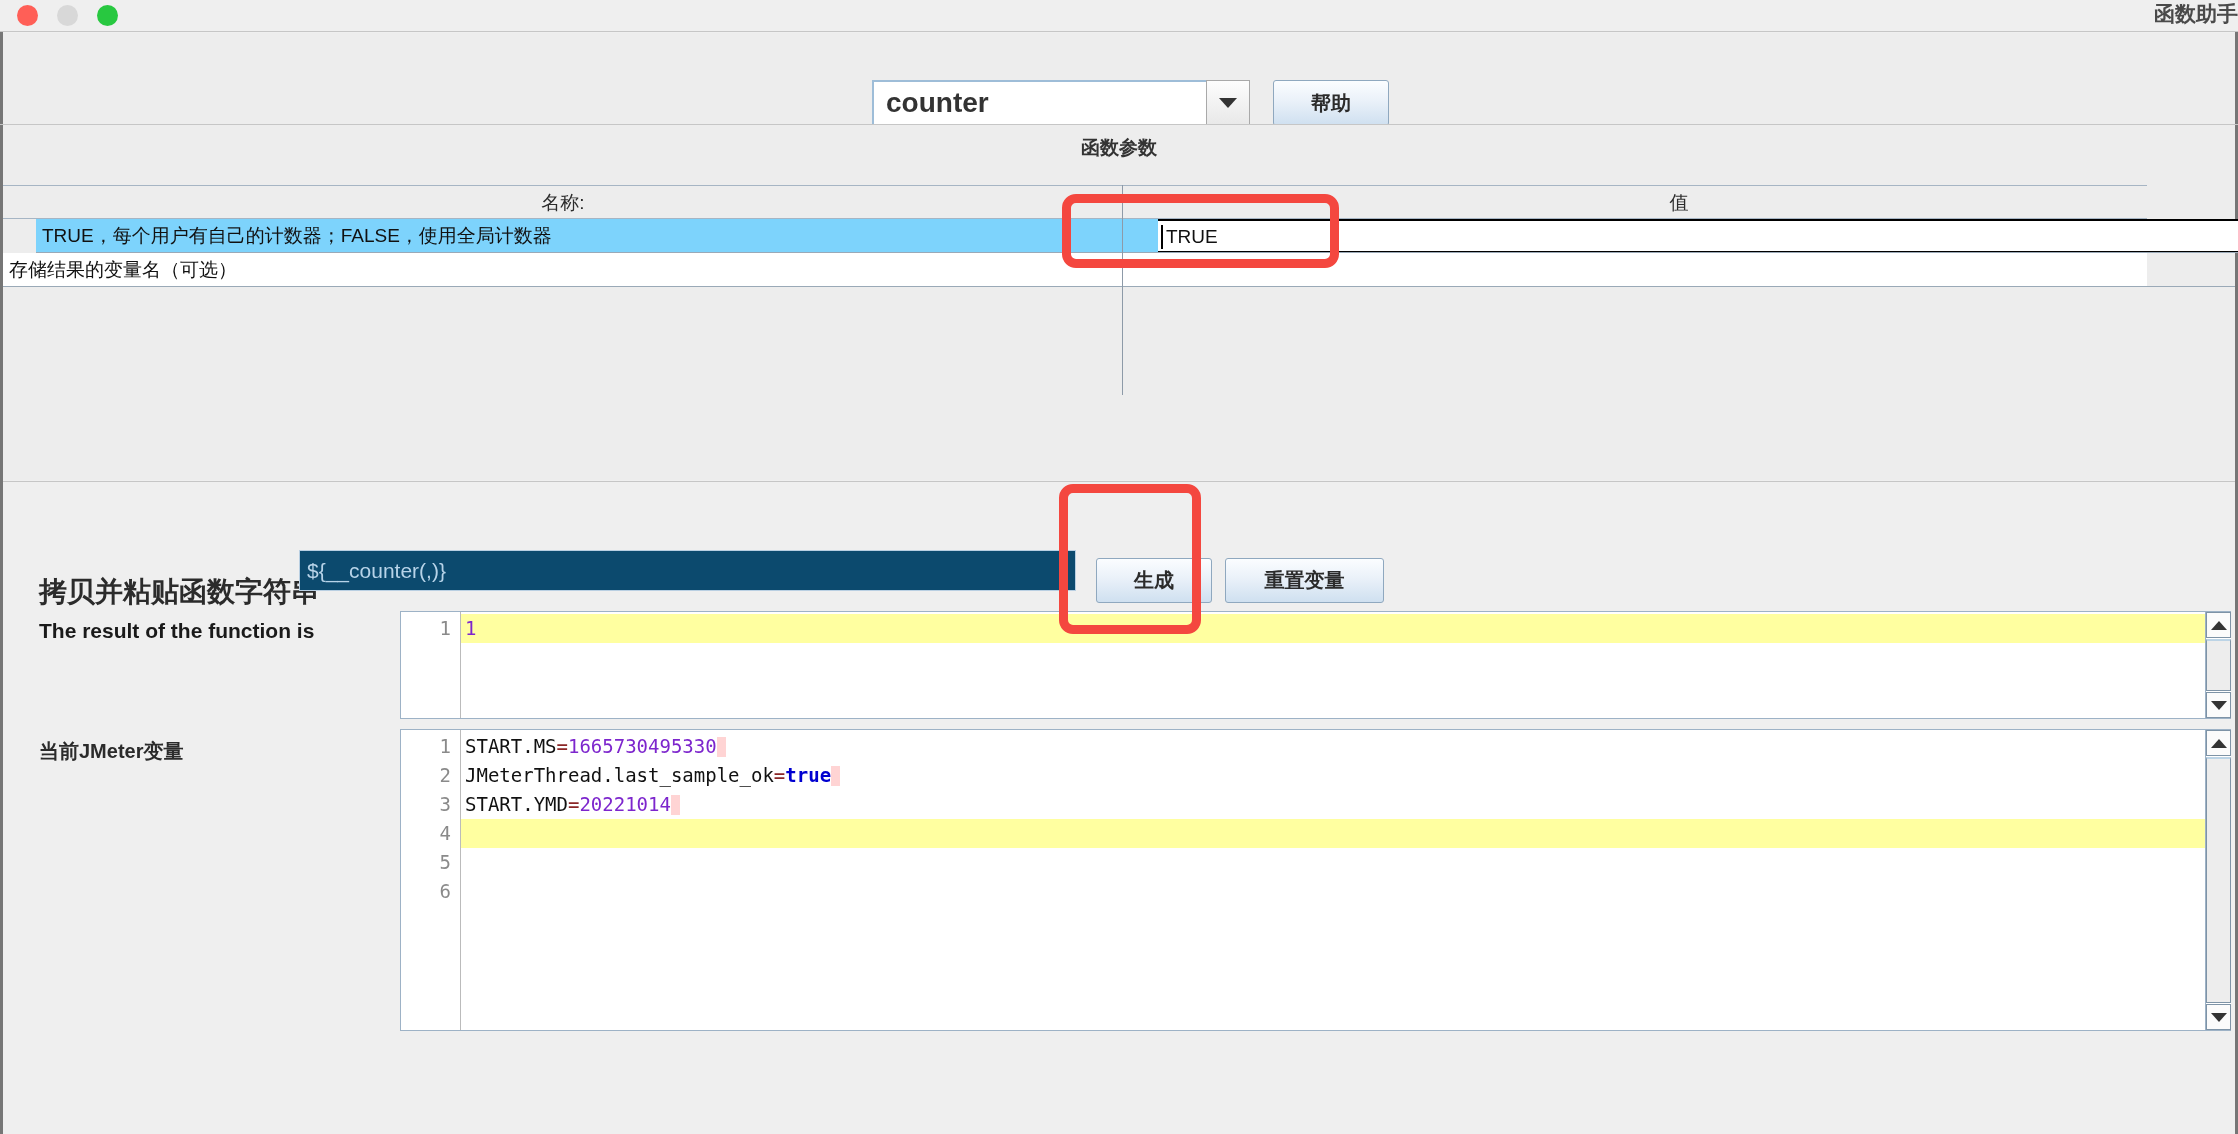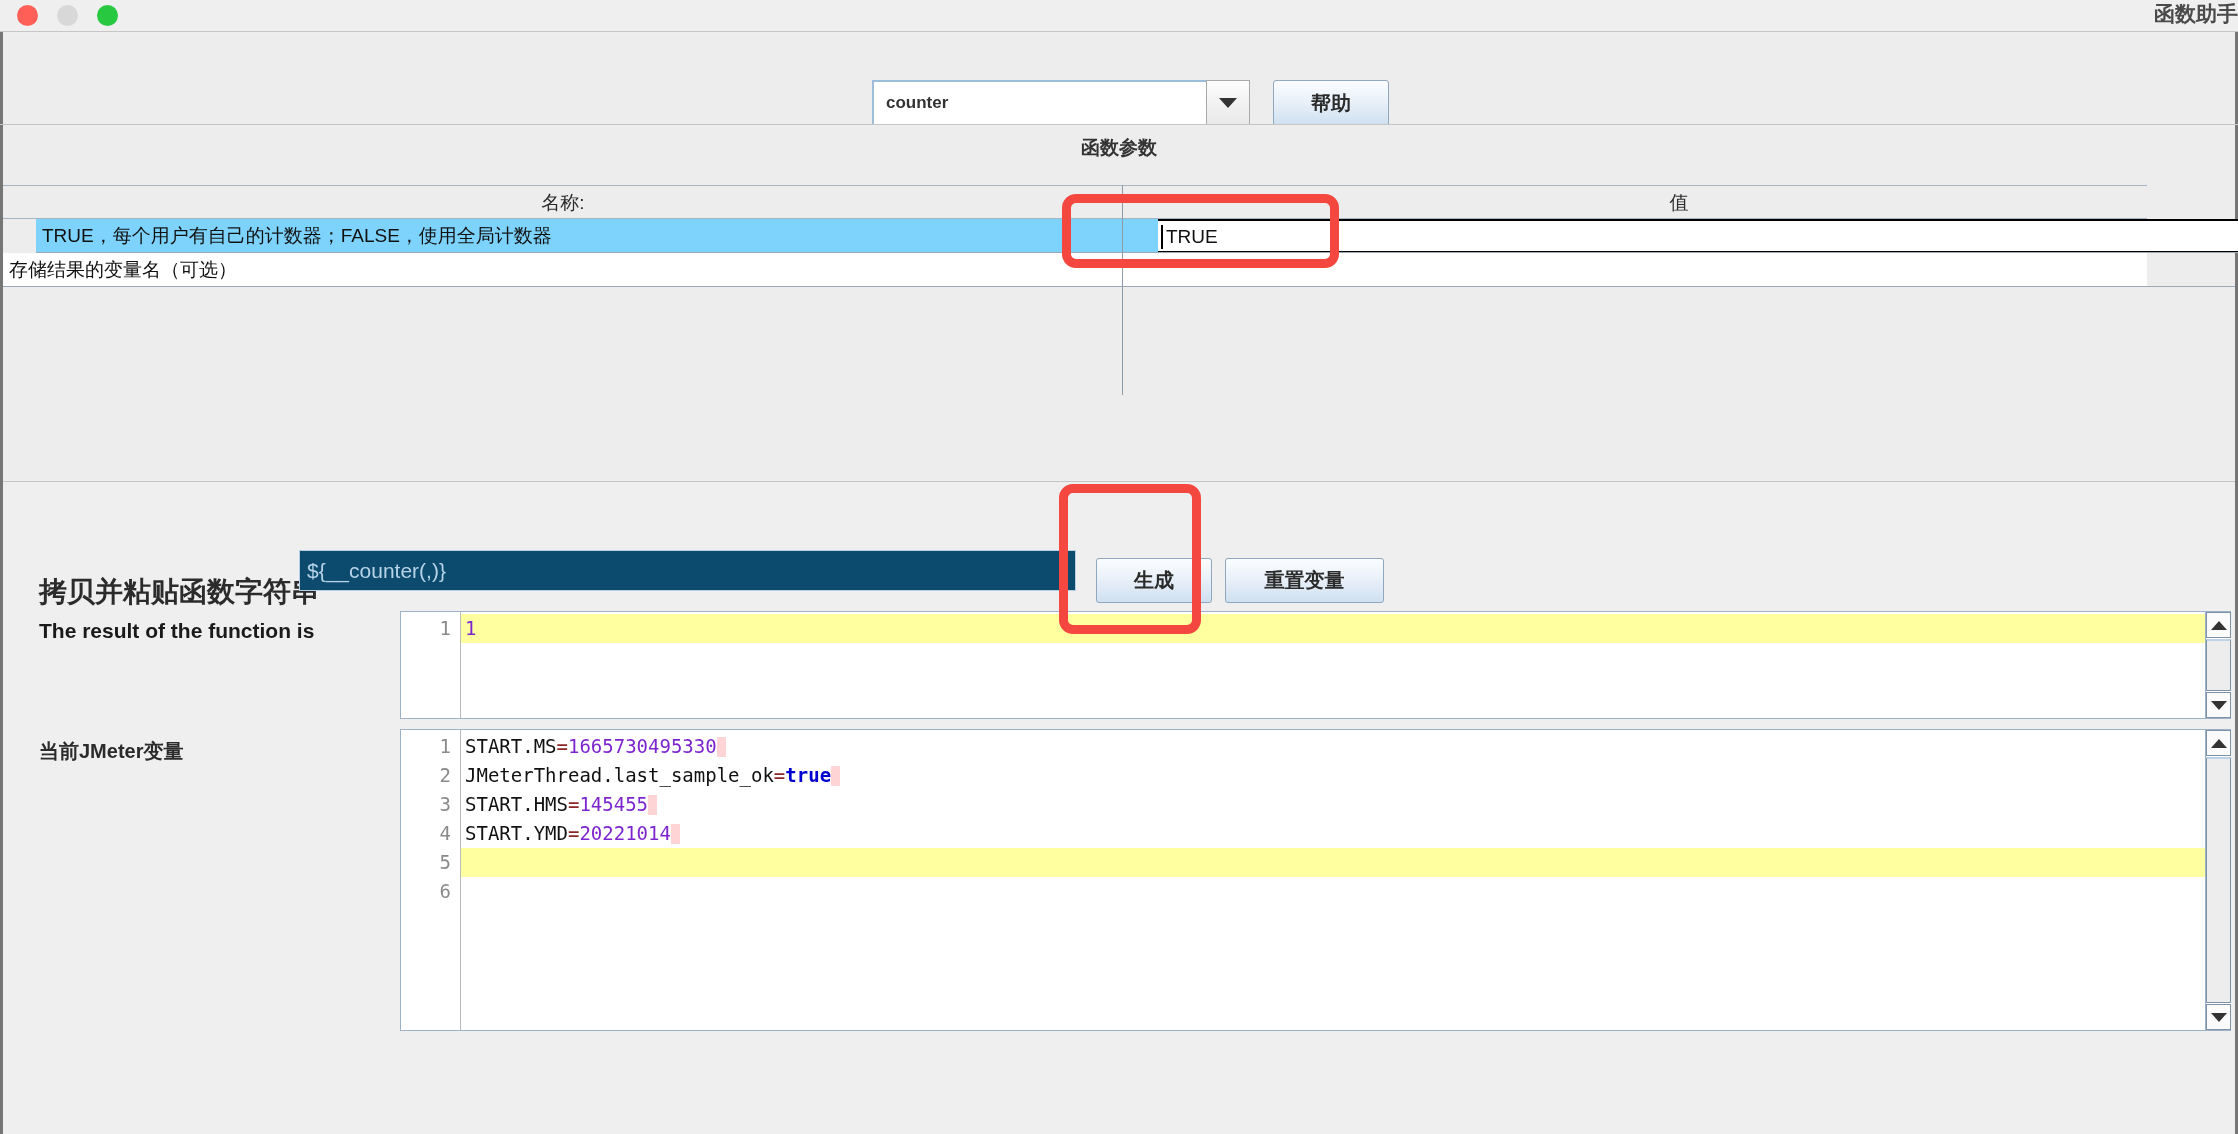--- a/index.html
+++ b/index.html
@@ -82,21 +82,21 @@
     align-items: stretch;
   }
   .combo-field {
     flex: 1;
     background: #ffffff;
     border: 2px solid #9ebdd8;
     border-right: none;
     display: flex;
     align-items: center;
     padding-left: 12px;
-    font-size: 17px;
+    font-size: 28px;
     font-weight: bold;
     color: #333;
   }
   .combo-arrow {
     width: 44px;
     background: linear-gradient(180deg, #fdfdfd 0%, #e8e8e8 100%);
     border: 1px solid #a9a9a9;
     display: flex;
     align-items: center;
     justify-content: center;
@@ -489,21 +489,20 @@
           <div class="ln">1</div>
           <div class="ln">2</div>
           <div class="ln">3</div>
           <div class="ln">4</div>
           <div class="ln">5</div>
           <div class="ln">6</div>
         </div>
       <div class="code" id="vars-code">
           <div class="cl"><span class="tok-key">START.MS</span><span class="tok-eq">=</span><span class="tok-num">1665730495330</span><span class="ws-mark"></span></div>
           <div class="cl"><span class="tok-key">JMeterThread.last_sample_ok</span><span class="tok-eq">=</span><span class="tok-bool">true</span><span class="ws-mark"></span></div>
-          <div class="cl"><span class="tok-key">START.HMS</span><span class="tok-eq">=</span><span class="tok-num">145455</span><span class="ws-mark"></span></div>
           <div class="cl"><span class="tok-key">START.YMD</span><span class="tok-eq">=</span><span class="tok-num">20221014</span><span class="ws-mark"></span></div>
           <div class="cl hl"></div>
         </div>
     </div>
     <div class="vscroll vscroll-vars">
       <div class="sb-btn sb-up">
           <span class="tri"></span>
         </div>
       <div class="sb-track"></div>
       <div class="sb-btn sb-down">

